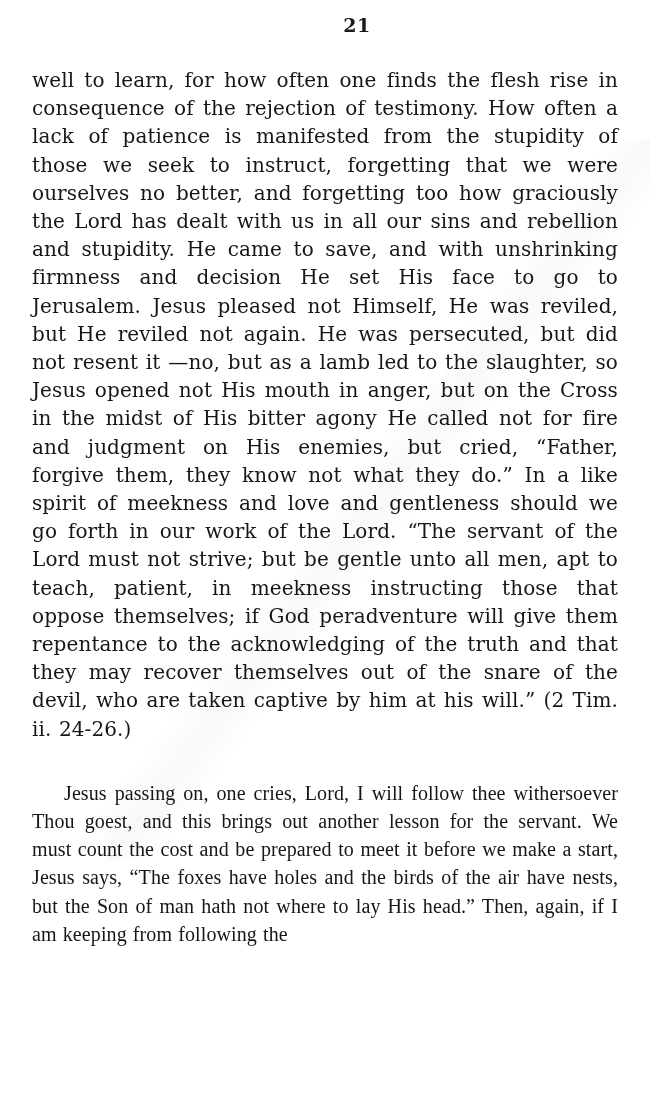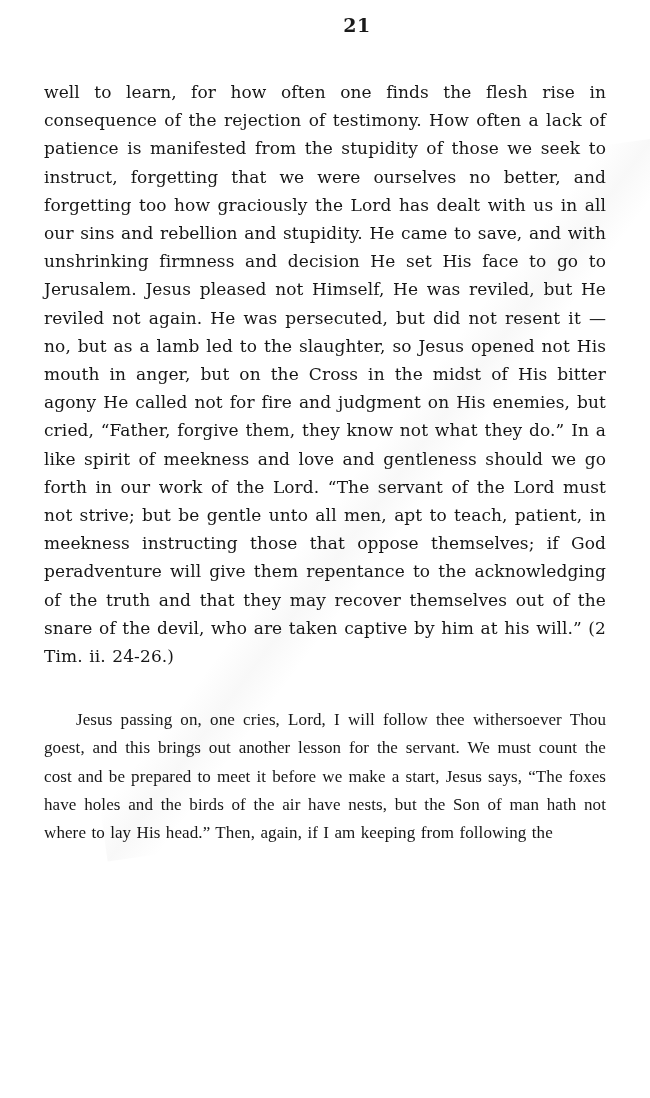--- a/index.html
+++ b/index.html
@@ -29,22 +29,22 @@
     color: #1a1a1a;
     margin-left: 32px;
   }
   .text-block {
     position: absolute;
     top: 62px;
     left: 28px;
     width: 594px;
   }
   .para {
-    margin: 16px;
-    font-size: 17px;
+    margin: 4px;
+    font-size: 20px;
     line-height: 28.2px;
     text-align: justify;
     text-justify: inter-word;
     letter-spacing: 0.1px;
     word-spacing: 1px;
     color: #161616;
   }
   .para.second {
     margin-top: 36px;
     text-indent: 32px;

